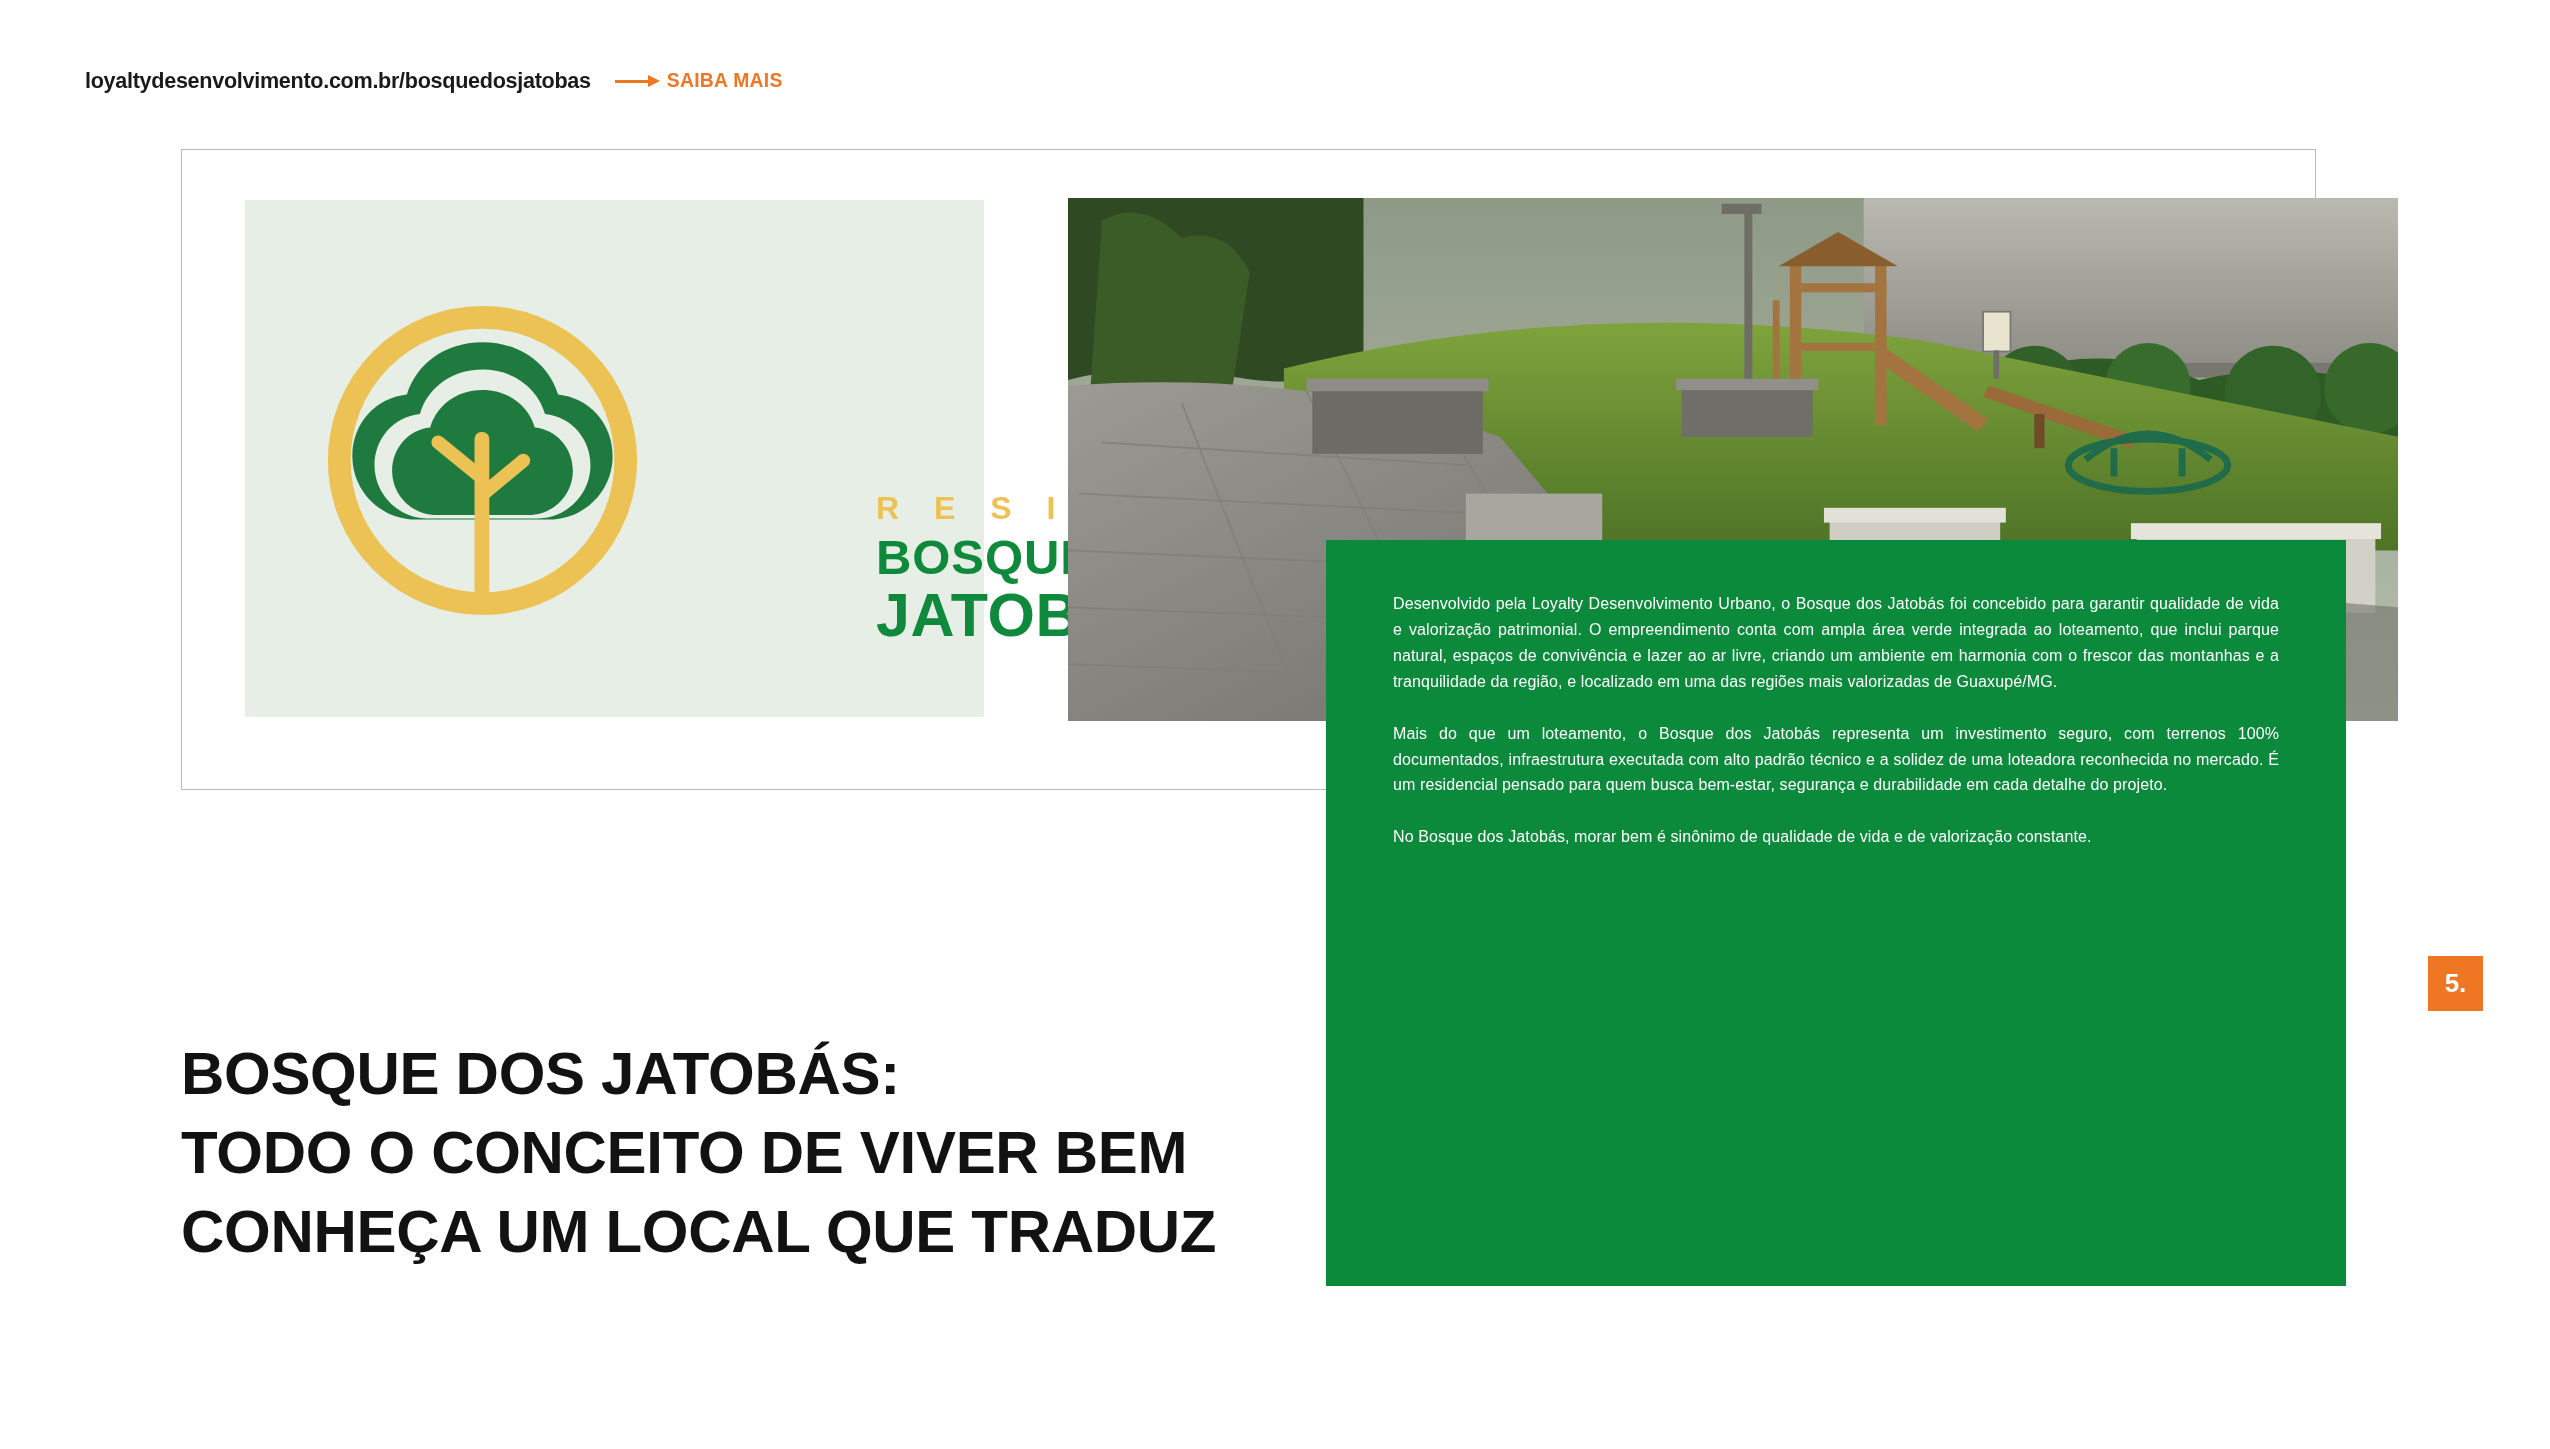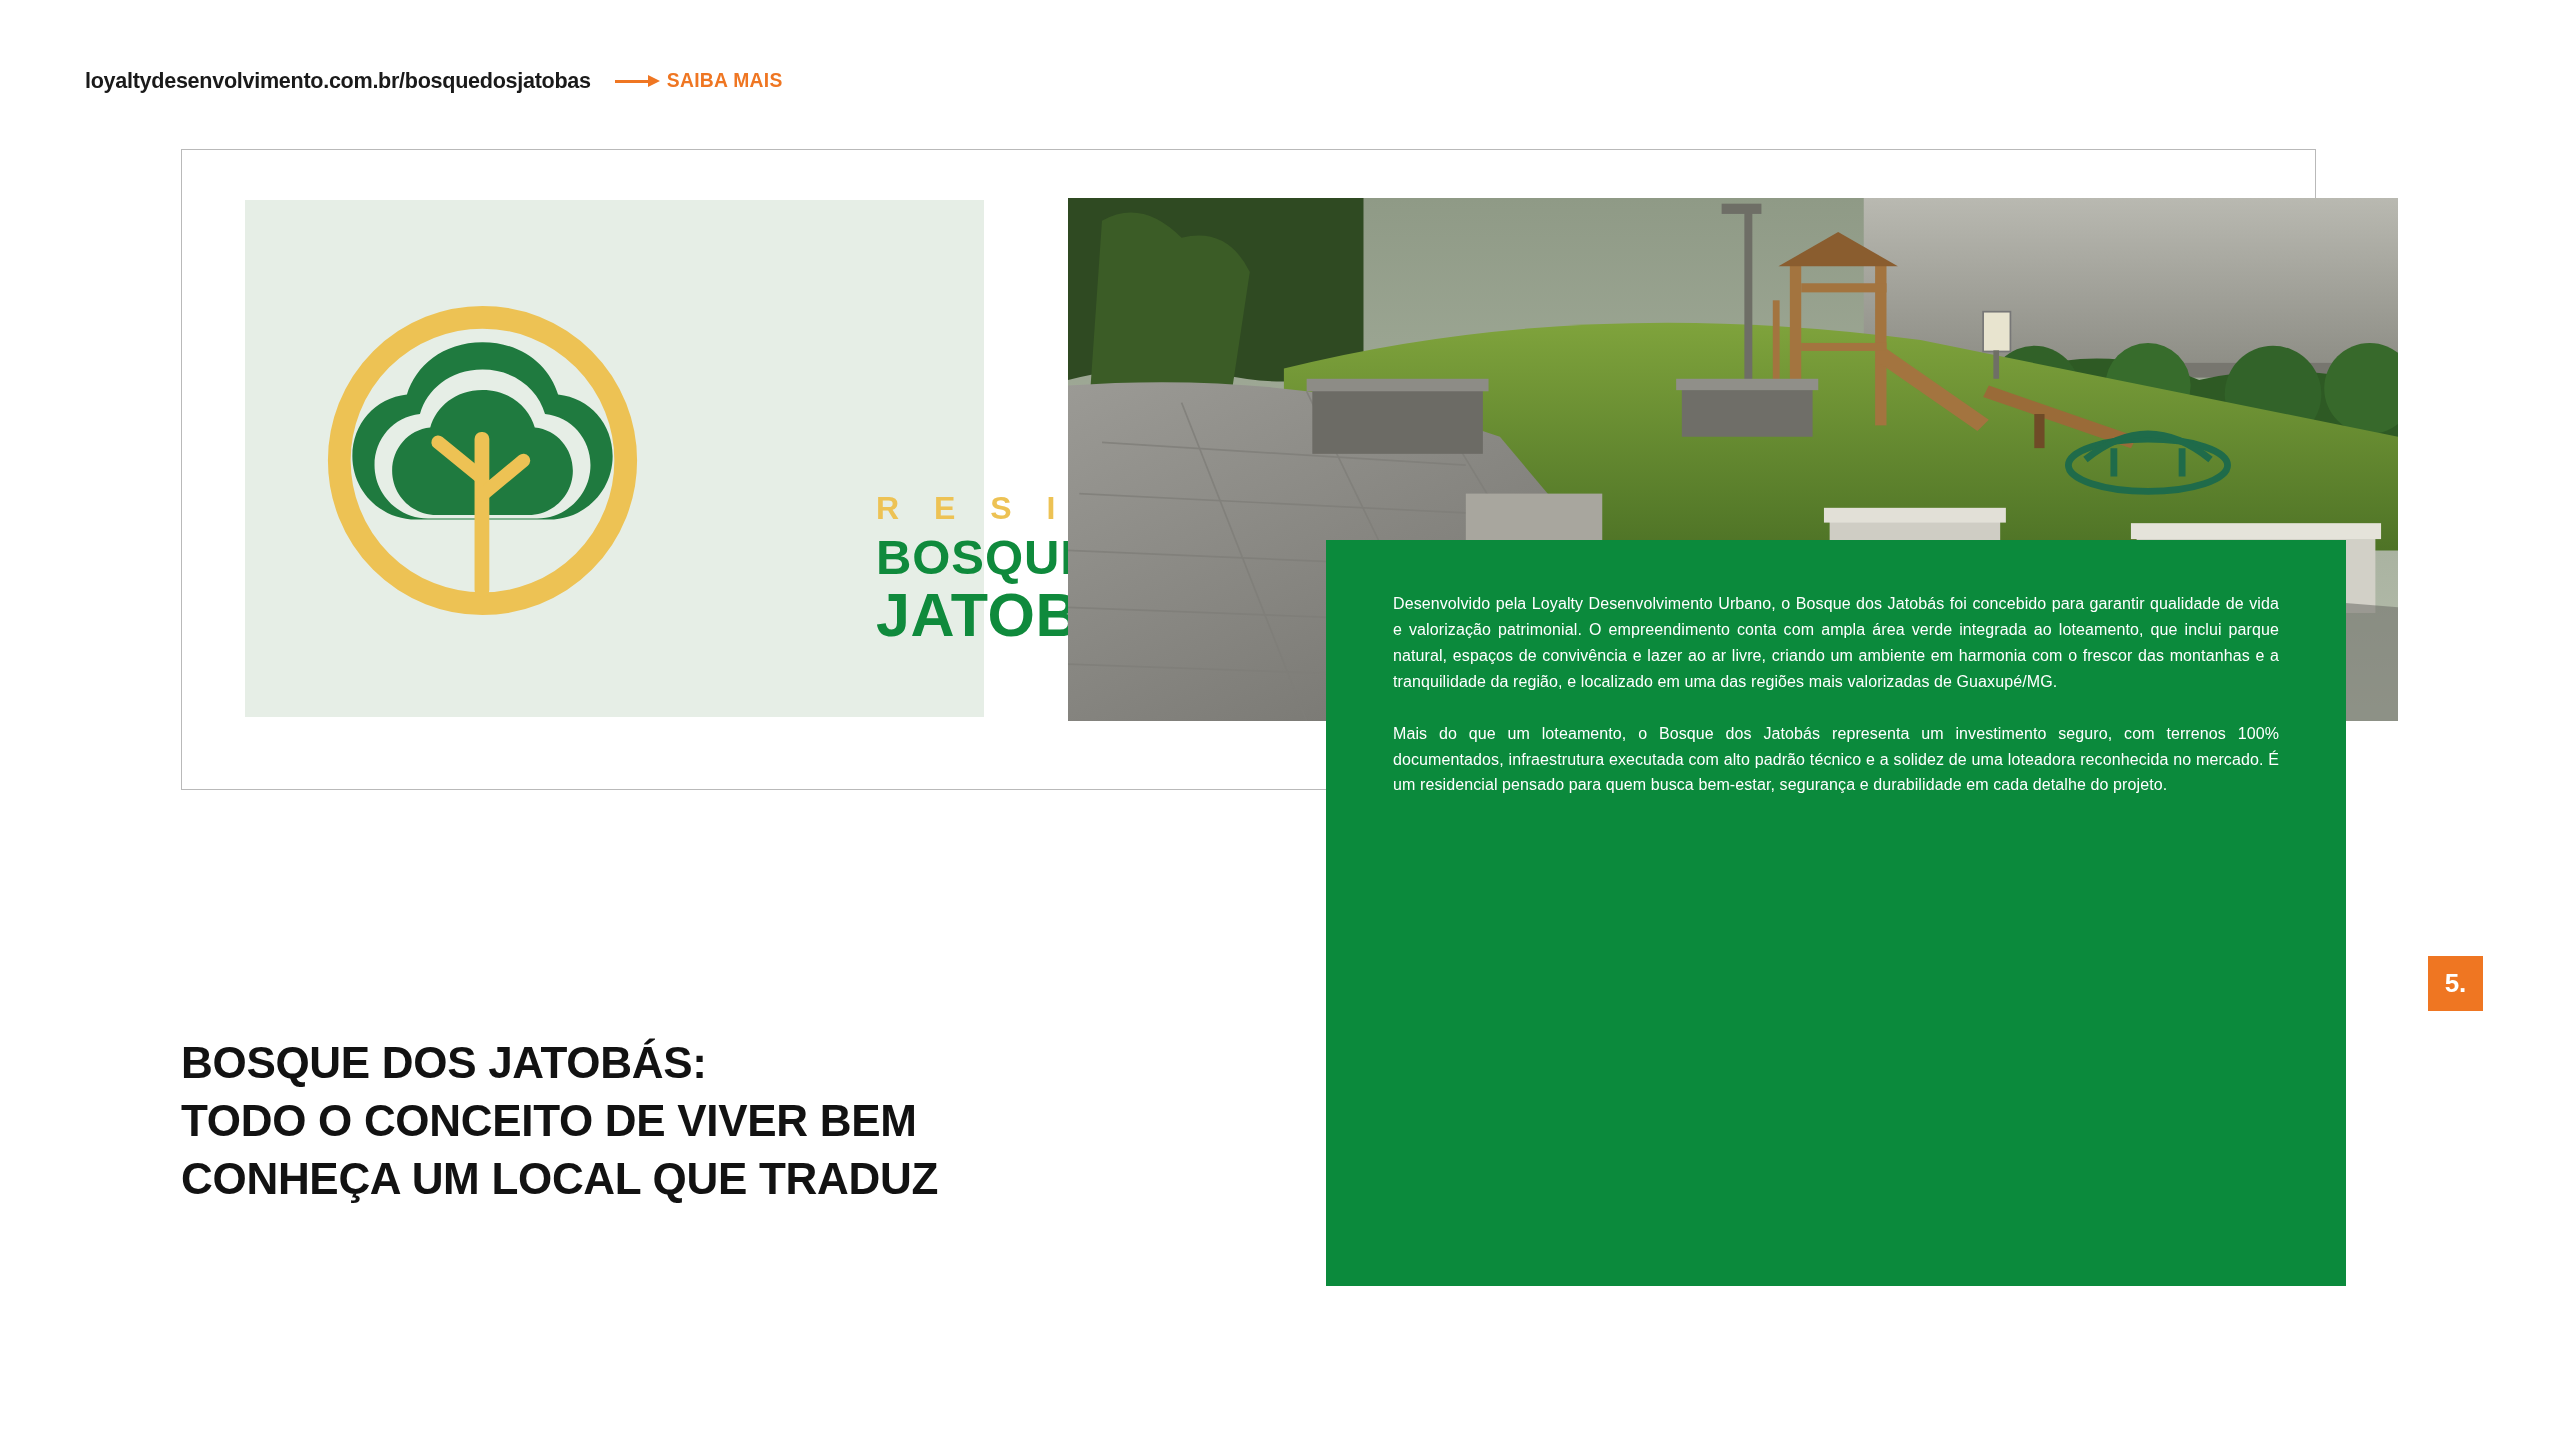--- a/index.html
+++ b/index.html
@@ -161,21 +161,21 @@
   .green-panel p:last-child { margin-bottom: 0; }
 
   
   .headline {
     position: absolute;
     left: 181px;
     top: 1034px;
     width: 1136px;
   }
   .headline div {
-    font-size: 44px;
+    font-size: 60px;
     font-weight: bold;
     color: #121212;
     line-height: 1.32;
     letter-spacing: -0.3px;
     white-space: nowrap;
   }
 
   
   .page-number {
     position: absolute;
@@ -310,20 +310,21 @@
       <rect x="1870" y="572" width="440" height="28" fill="#e5e3da"></rect>
       <rect x="700" y="520" width="240" height="90" fill="#a8a69e"></rect>
 
       <path d="M900 700 Q1400 640 2340 720 V920 H900 Z" fill="#6c6b66" opacity="0.55"></path>
     </svg>
   </div>
 
   <div class="green-panel">
     <p>Desenvolvido pela Loyalty Desenvolvimento Urbano, o Bosque dos Jatobás foi concebido para garantir qualidade de vida e valorização patrimonial. O empreendimento conta com ampla área verde integrada ao loteamento, que inclui parque natural, espaços de convivência e lazer ao ar livre, criando um ambiente em harmonia com o frescor das montanhas e a tranquilidade da região, e localizado em uma das regiões mais valorizadas de Guaxupé/MG.</p>
     <p>Mais do que um loteamento, o Bosque dos Jatobás representa um investimento seguro, com terrenos 100% documentados, infraestrutura executada com alto padrão técnico e a solidez de uma loteadora reconhecida no mercado. É um residencial pensado para quem busca bem-estar, segurança e durabilidade em cada detalhe do projeto.</p>
+    <p>No Bosque dos Jatobás, morar bem é sinônimo de qualidade de vida e de valorização constante.</p>
   </div>
 
   <div class="headline">
     <div>BOSQUE DOS JATOBÁS:</div>
     <div>TODO O CONCEITO DE VIVER BEM</div>
     <div>CONHEÇA UM LOCAL QUE TRADUZ</div>
   </div>
 
   <div class="page-number">5.</div>
 

